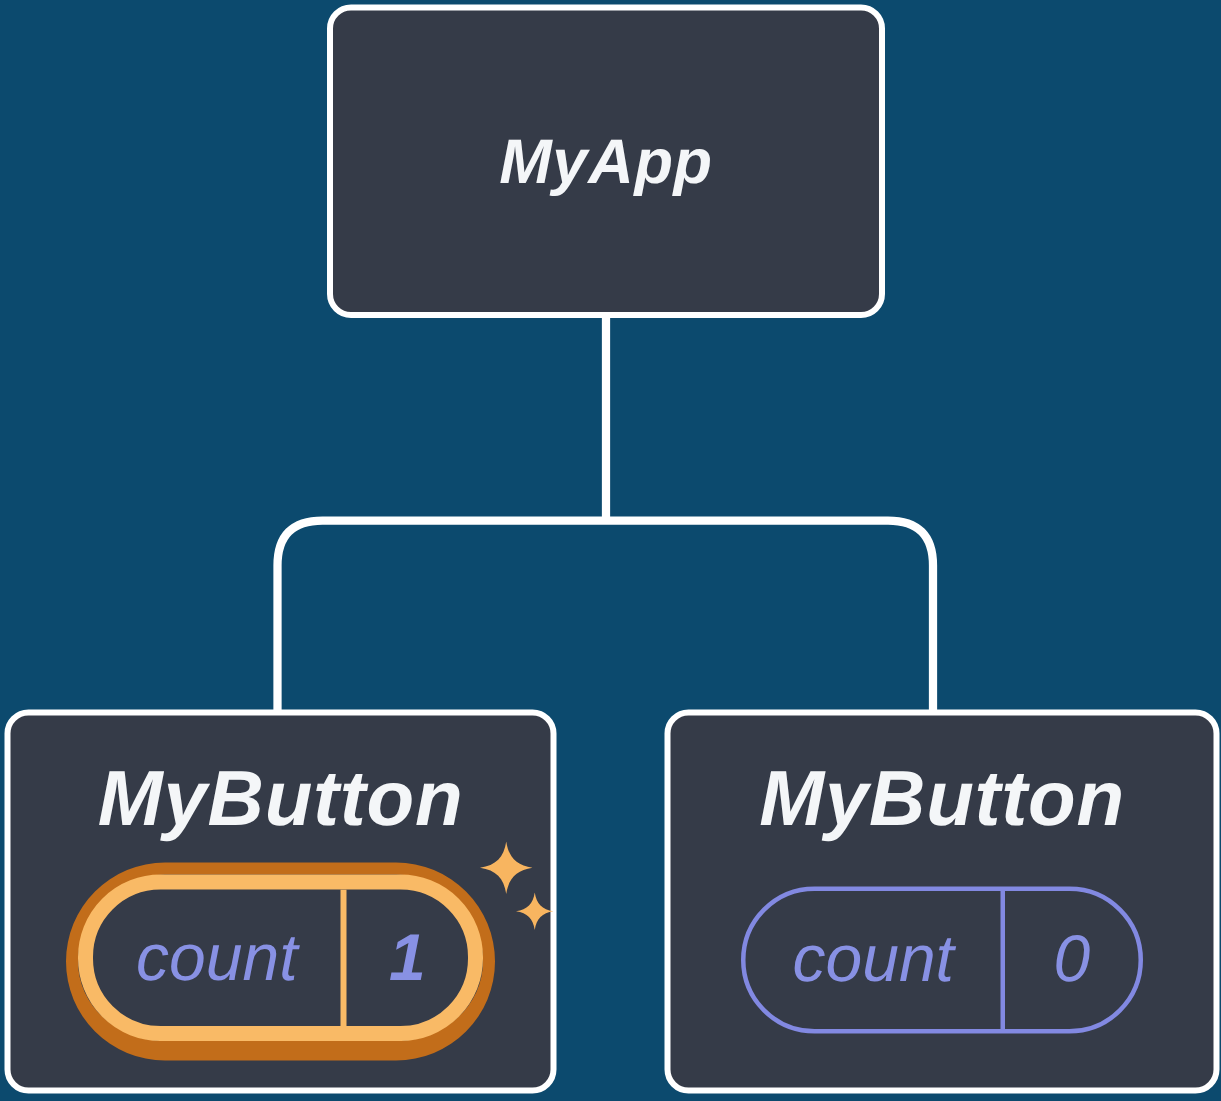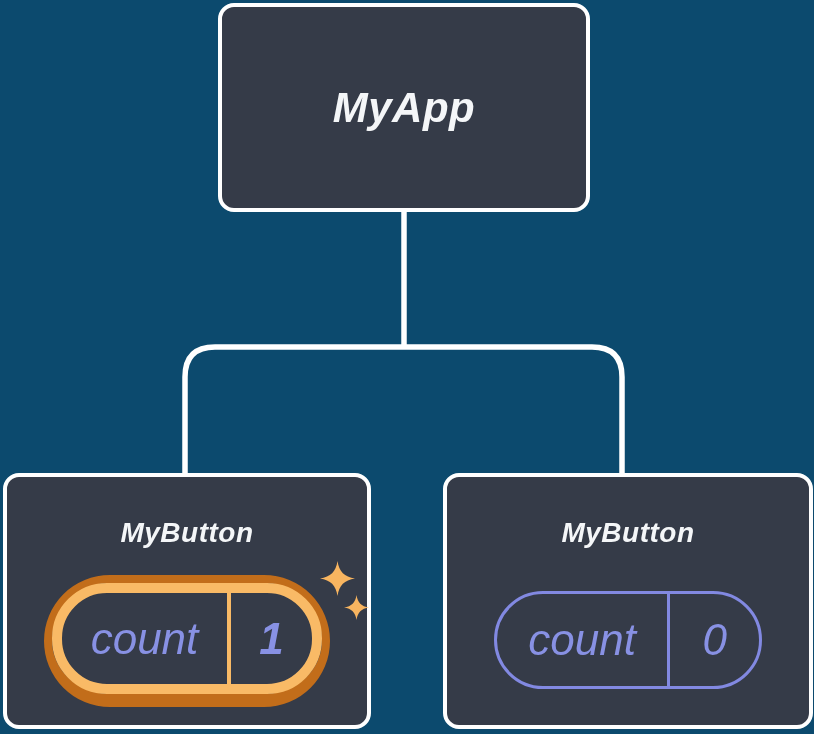--- a/index.html
+++ b/index.html
@@ -35,21 +35,21 @@
   }
   .node-child {
     top: 473px;
     width: 368px; height: 256px;
   }
   .node-left  { left: 3px; }
   .node-right { left: 443px; width: 370px; }
   .node-title {
     color: #f4f6f8;
     font-weight: bold;
-    font-size: 28px;
+    font-size: 52px;
     line-height: 48px;
     letter-spacing: 0.5px;
   }
   .node-root .node-title { font-size: 42px; }
   .node-child .node-title { margin-top: 32px; }
 
   
   .pill {
     box-sizing: border-box;
     margin-top: 34px;

